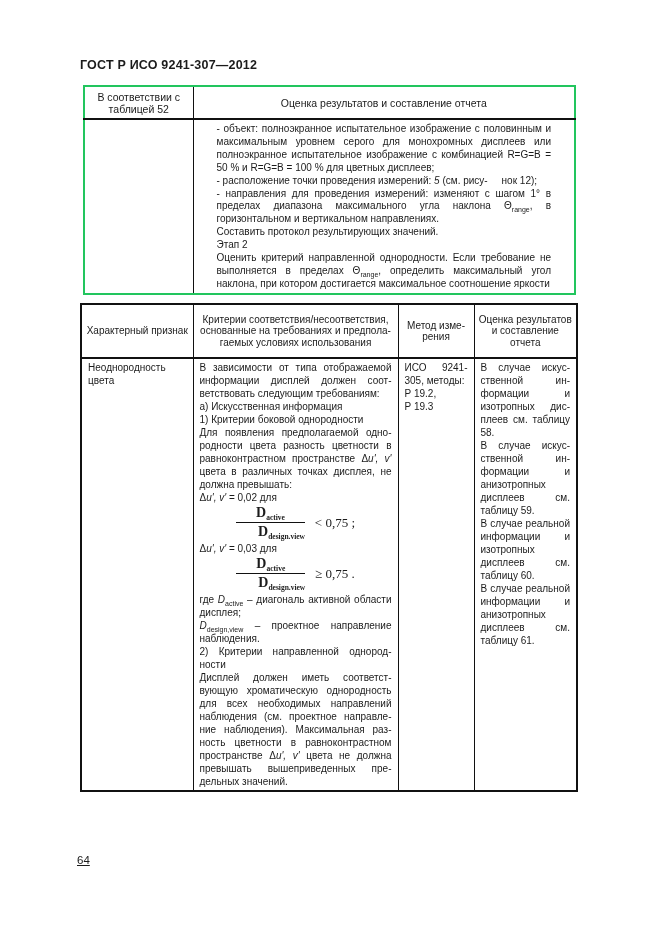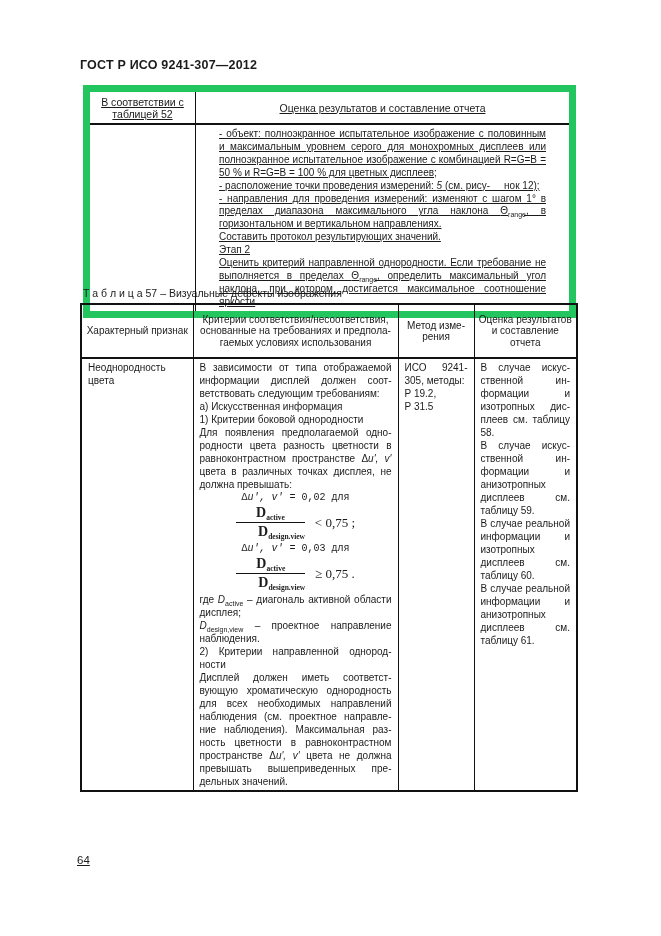--- a/index.html
+++ b/index.html
@@ -1,21 +1,21 @@
 <!DOCTYPE html>
 <html lang="ru"><head>
 <meta charset="utf-8">
 <style>
   html,body{margin:0;padding:0;background:#fff;}
   .page{position:relative;width:632px;height:936px;background:#ffffff;
         font-family:"Liberation Sans",sans-serif;color:#1b1b1b;overflow:hidden;}
   .doc-header{position:absolute;left:80px;top:58px;font-size:12.5px;font-weight:bold;letter-spacing:.2px;}
   
   .t1{position:absolute;left:83px;top:85px;width:493px;border-collapse:collapse;
-      border:7px solid #22c55e;table-layout:fixed;text-decoration:underline;}
+      border:2px solid #22c55e;table-layout:fixed;}
   .t1 th,.t1 td{border:1px solid #111;}
   .t1 thead tr{border-bottom:2px solid #111;}
   .t1 th{font-weight:normal;font-size:10.5px;line-height:12px;text-align:center;
          vertical-align:middle;height:27px;padding:2px 6px;}
   .t1 td{vertical-align:top;padding:3px 23px 2px;font-size:10px;line-height:12.9px;}
   .t1 td.procedure{height:163px;}
   p{margin:0;}
   .j{text-align:justify;}
   
   .t57-title{position:absolute;left:83px;top:287px;font-size:10.5px;}
@@ -23,21 +23,21 @@
       border:2px solid #111;table-layout:fixed;}
   .t2 th,.t2 td{border:1px solid #111;}
   .t2 thead tr{border-bottom:2px solid #111;}
   .t2 th{font-weight:normal;font-size:10px;line-height:11.5px;text-align:center;
          vertical-align:middle;height:48px;padding:2px 4px;}
   .t2 td{vertical-align:top;font-size:10px;line-height:13px;padding:2px 6px;}
   .t2 tr.r1 td{height:421px;}
   .t2 tr.r2 td{height:63px;}
   sub{font-size:7px;line-height:0;}
   .it{font-style:italic;}
-  .center{text-align:center;font-family:Liberation Mono, monospace;}
+  .center{}
   
   .fwrap{text-align:center;margin:1px 0 2px;}
   .frac{display:inline-block;vertical-align:middle;font-family:"Liberation Serif",serif;text-align:center;font-weight:bold;}
   .num{display:block;border-bottom:1px solid #111;padding:0 5px 1px;line-height:15px;}
   .den{display:block;padding-top:1px;line-height:15px;margin-left:22px;}
   .fd{font-size:14px;}
   .fsub{font-size:7.5px;font-family:"Liberation Serif",serif;}
   .rel{font-family:"Liberation Serif",serif;font-size:13px;margin-left:7px;vertical-align:middle;}
   .page-number{position:absolute;left:77px;top:854px;font-size:11.5px;text-decoration:underline;}
 </style>
@@ -67,21 +67,20 @@
           <p class="j"><span>- расположение точки проведения измерений: </span><span class="it">5</span><span> (см. рису-&nbsp;&nbsp;&nbsp;&nbsp;&nbsp;нок 12);</span></p>
           <p class="j"><span>- направления для проведения измерений: изменяют с шагом 1° в преде­лах диапазона максимального угла наклона </span><span>Θ</span><sub>range</sub><span>, в горизонтальном и вер­тикальном направлениях.</span></p>
           <p>Составить протокол результирующих значений.</p>
           <p>Этап 2</p>
           <p class="j"><span>Оценить критерий направленной однородности. Если требование не вы­полняется в пределах </span><span>Θ</span><sub>range</sub><span>, определить максимальный угол наклона, при котором достигается максимальное соотношение яркости</span></p>
         </td>
       </tr>
     </tbody>
   </table>
 
-  <div class="t57-title">Т а б л и ц а   57 – Визуальные дефекты изображения</div>
 
   <table class="t2">
     <colgroup>
         <col style="width:112px">
         <col style="width:205px">
         <col style="width:76px">
         <col style="width:103px">
       </colgroup>
     <thead>
       <tr>
@@ -118,21 +117,21 @@
             <span class="rel">≥ 0,75 .</span>
           </div>
           <p class="j"><span>где </span><span class="it">D</span><sub>active</sub><span> – диагональ активной облас­ти дисплея;</span></p>
           <p class="j"><span class="it">D</span><sub>design,view</sub><span> – проектное направление наблюдения.</span></p>
           <p class="j">2) Критерии направленной однород­ности</p>
           <p class="j"><span>Дисплей должен иметь соответст­вующую хроматическую однородность для всех необходимых направлений наблюдения (см. проектное направле­ние наблюдения). Максимальная раз­ность цветности в равноконтрастном пространстве </span><span>Δ</span><span class="it">u', v'</span><span> цвета не должна превышать вышеприведенных пре­дельных значений.</span></p>
         </td>
         <td>
           <p class="j">ИСО 9241-305, мето­ды:</p>
           <p>Р 19.2,</p>
-          <p>Р 31.5</p>
+          <p>Р 19.3</p>
         </td>
         <td>
           <p class="j">В случае искус­ственной ин­формации и изотропных дис­плеев см. таб­лицу 58.</p>
           <p class="j">В случае искус­ственной ин­формации и анизотропных дисплеев см. таблицу 59.</p>
           <p class="j">В случае реаль­ной информации и изотропных дисплеев см. таблицу 60.</p>
           <p class="j">В случае реаль­ной информации и анизотропных дисплеев см. таблицу 61.</p>
         </td>
       </tr>
     </tbody>
   </table>

